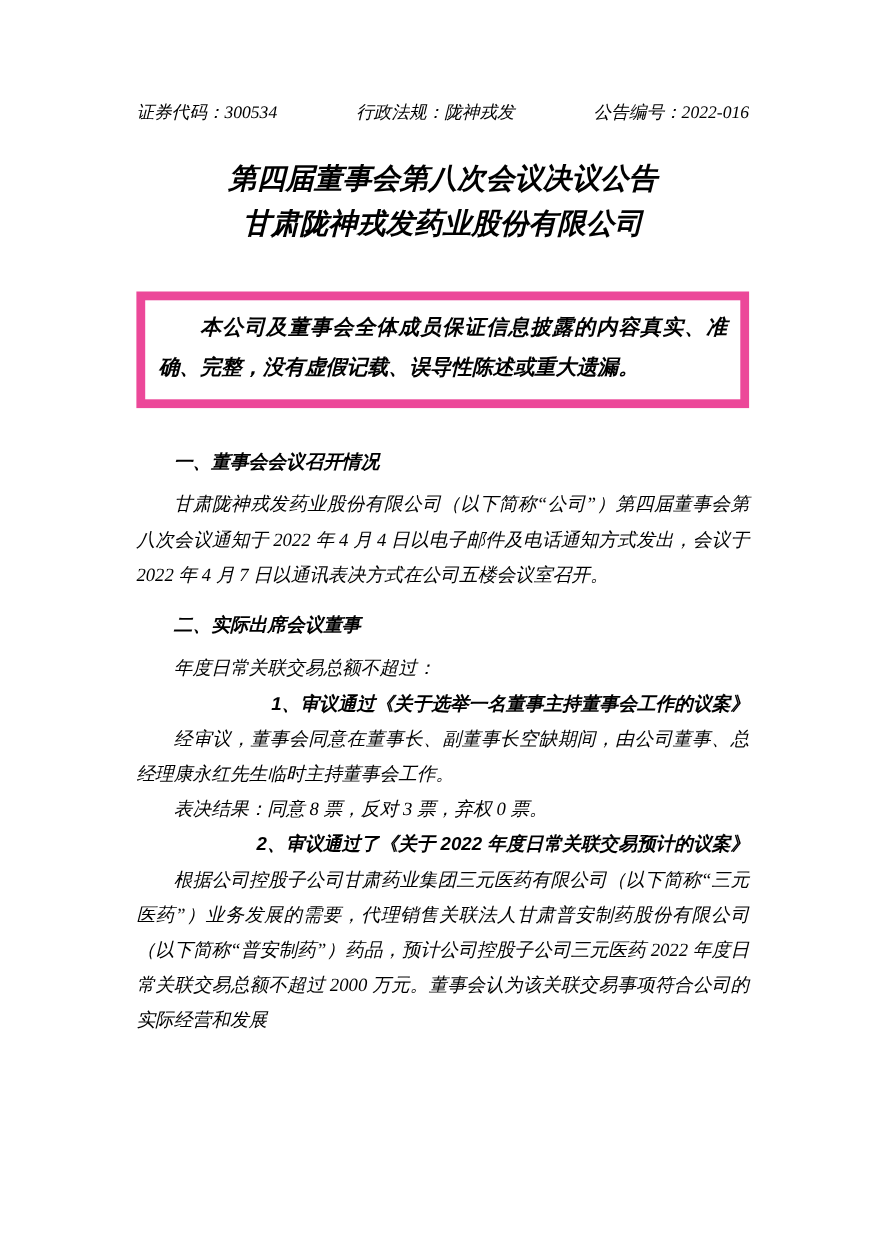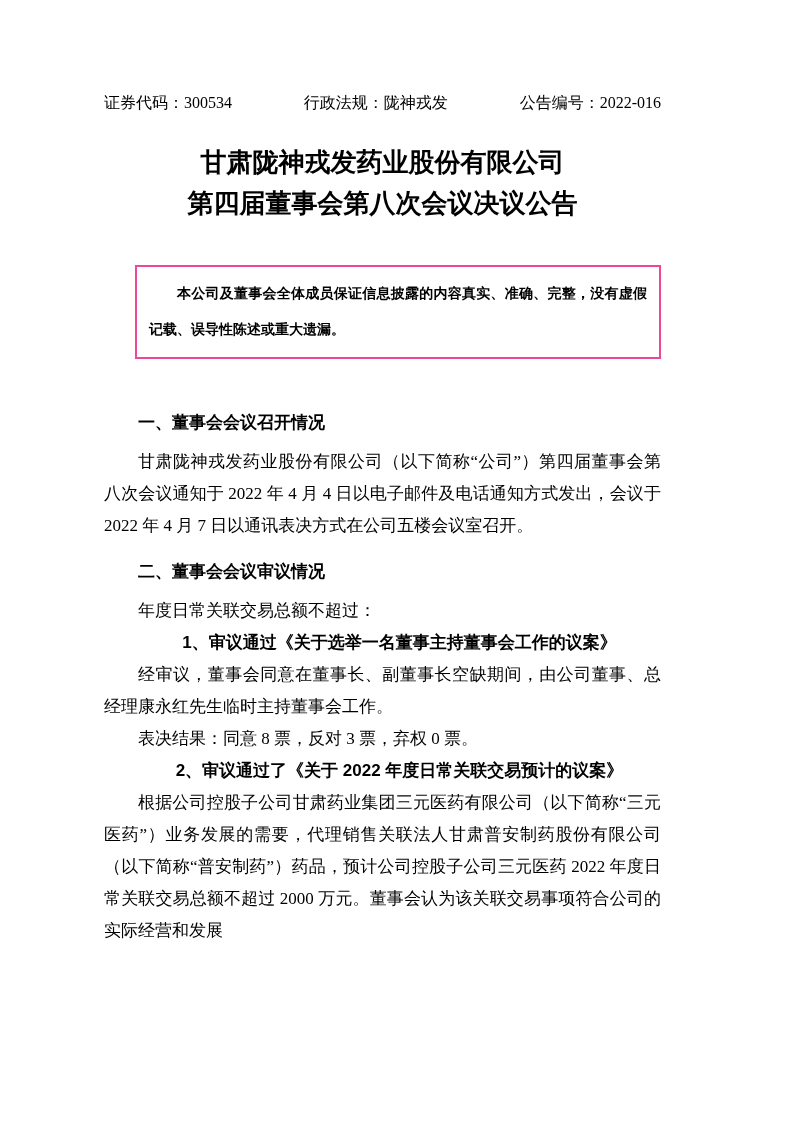--- a/index.html
+++ b/index.html
@@ -10,54 +10,54 @@
   body {
     width: 793px;
     height: 1122px;
     overflow: hidden;
     position: relative;
     font-family: "Liberation Serif", "DejaVu Serif", serif;
     color: #000000;
   }
   .page {
     position: absolute;
-    left: 104px;
+    left: 124px;
     top: 0;
     width: 557px;
+    font-style: italic;
   }
   .doc-header {
     margin-top: 92px;
     display: flex;
     justify-content: space-between;
     font-size: 16px;
     line-height: 22px;
     white-space: nowrap;
   }
   .doc-title {
     margin-top: 28px;
     text-align: center;
     font-family: "Liberation Sans", "DejaVu Sans", sans-serif;
     font-weight: bold;
     font-size: 26px;
     line-height: 41px;
   }
   .disclaimer-box {
     margin-top: 41px;
-    border: 2px solid #ec4899;
+    border: 8px solid #ec4899;
     padding: 8px 12px 10px 12px;
     font-family: "Liberation Sans", "DejaVu Sans", sans-serif;
     font-weight: bold;
-    font-size: 14px;
+    font-size: 19px;
     line-height: 36px;
     text-indent: 2em;
     text-align: justify;
-    margin-left: 31px;
   }
   .body-blocks {
-    margin-top: 48px;
+    margin-top: 33px;
   }
   .block {
     font-size: 17px;
     line-height: 32px;
     margin: 0;
     text-align: justify;
     text-indent: 2em;
   }
   .block.sec-heading {
     font-family: "Liberation Sans", "DejaVu Sans", sans-serif;
@@ -65,47 +65,47 @@
     margin-top: 14px;
     margin-bottom: 7px;
     text-align: left;
   }
   .block.sec-heading.first {
     margin-top: 0;
   }
   .block.bold-item {
     font-family: "Liberation Sans", "DejaVu Sans", sans-serif;
     font-weight: bold;
-    text-align: center;
+    text-align: right;
   }
 </style>
 </head>
 <body>
 
 <div class="page">
 
   <div class="doc-header">
     <span>证券代码：300534</span>
     <span>行政法规：陇神戎发</span>
     <span>公告编号：2022-016</span>
   </div>
 
   <div class="doc-title">
+    <div>第四届董事会第八次会议决议公告</div>
     <div>甘肃陇神戎发药业股份有限公司</div>
-    <div>第四届董事会第八次会议决议公告</div>
   </div>
 
   <div class="disclaimer-box">
     <span>本公司及董事会全体成员保证信息披露的内容真实、准确、完整，没有虚假记载、误导性陈述或重大遗漏。</span>
   </div>
 
   <div class="body-blocks">
     <p class="block sec-heading first">一、董事会会议召开情况</p>
     <p class="block paragraph">甘肃陇神戎发药业股份有限公司（以下简称“公司”）第四届董事会第八次会议通知于 2022 年 4 月 4 日以电子邮件及电话通知方式发出，会议于 2022 年 4 月 7 日以通讯表决方式在公司五楼会议室召开。</p>
-    <p class="block sec-heading">二、董事会会议审议情况</p>
+    <p class="block sec-heading">二、实际出席会议董事</p>
     <p class="block paragraph">年度日常关联交易总额不超过：</p>
     <p class="block bold-item">1、审议通过《关于选举一名董事主持董事会工作的议案》</p>
     <p class="block paragraph">经审议，董事会同意在董事长、副董事长空缺期间，由公司董事、总经理康永红先生临时主持董事会工作。</p>
     <p class="block paragraph">表决结果：同意 8 票，反对 3 票，弃权 0 票。</p>
     <p class="block bold-item">2、审议通过了《关于 2022 年度日常关联交易预计的议案》</p>
     <p class="block paragraph">根据公司控股子公司甘肃药业集团三元医药有限公司（以下简称“三元医药”）业务发展的需要，代理销售关联法人甘肃普安制药股份有限公司（以下简称“普安制药”）药品，预计公司控股子公司三元医药 2022 年度日常关联交易总额不超过 2000 万元。董事会认为该关联交易事项符合公司的实际经营和发展</p>
   </div>
 
 </div>
 

